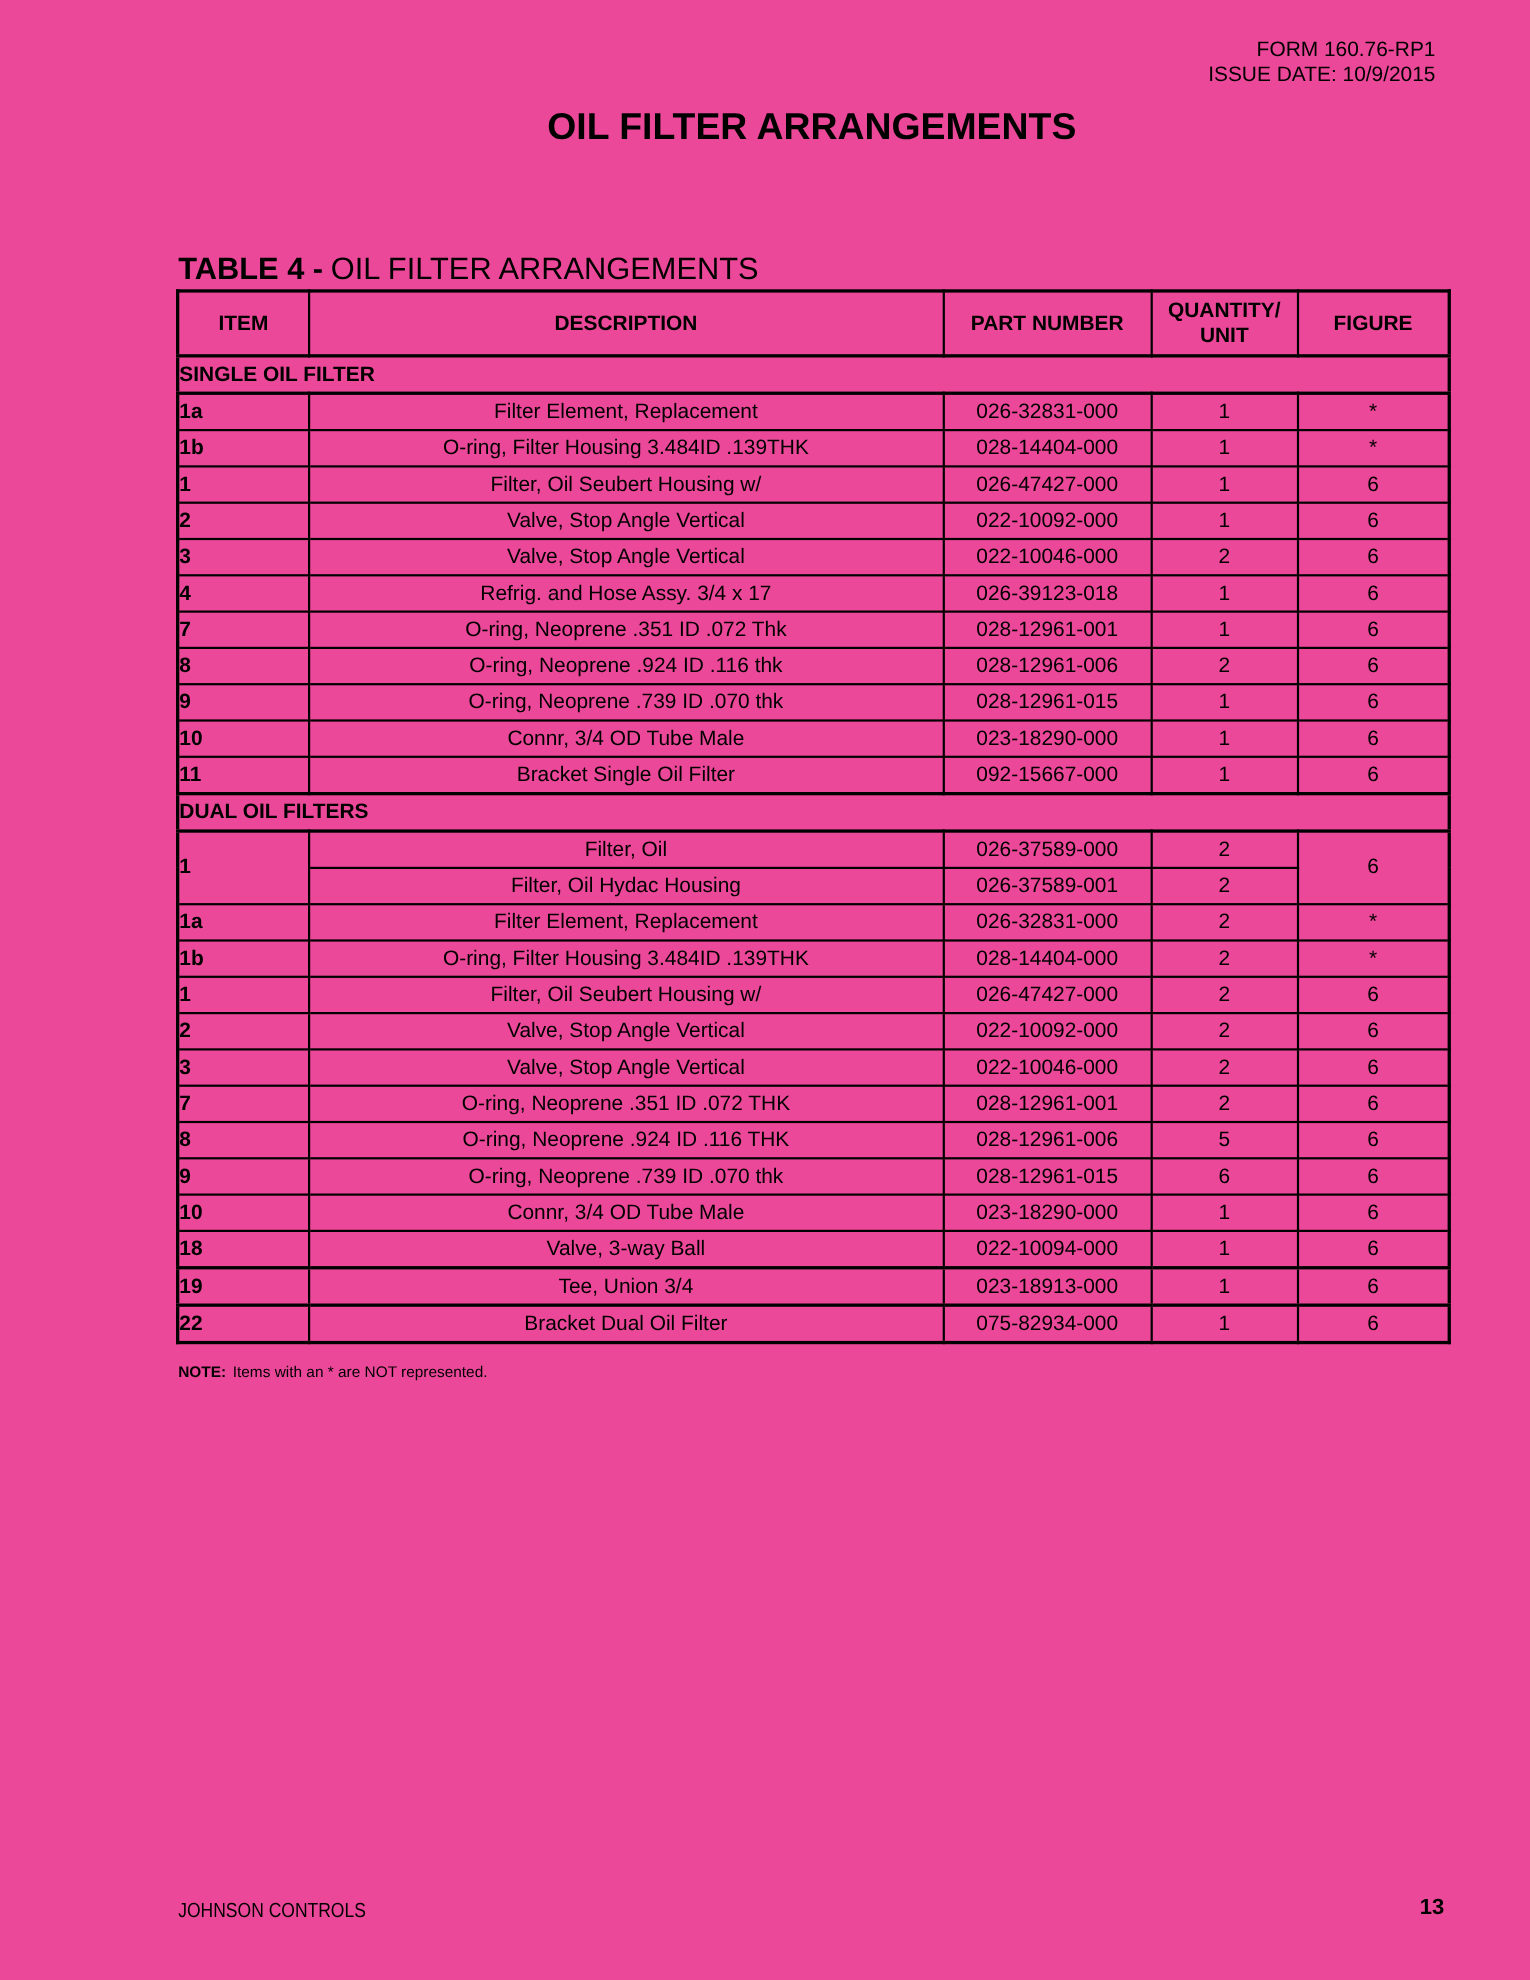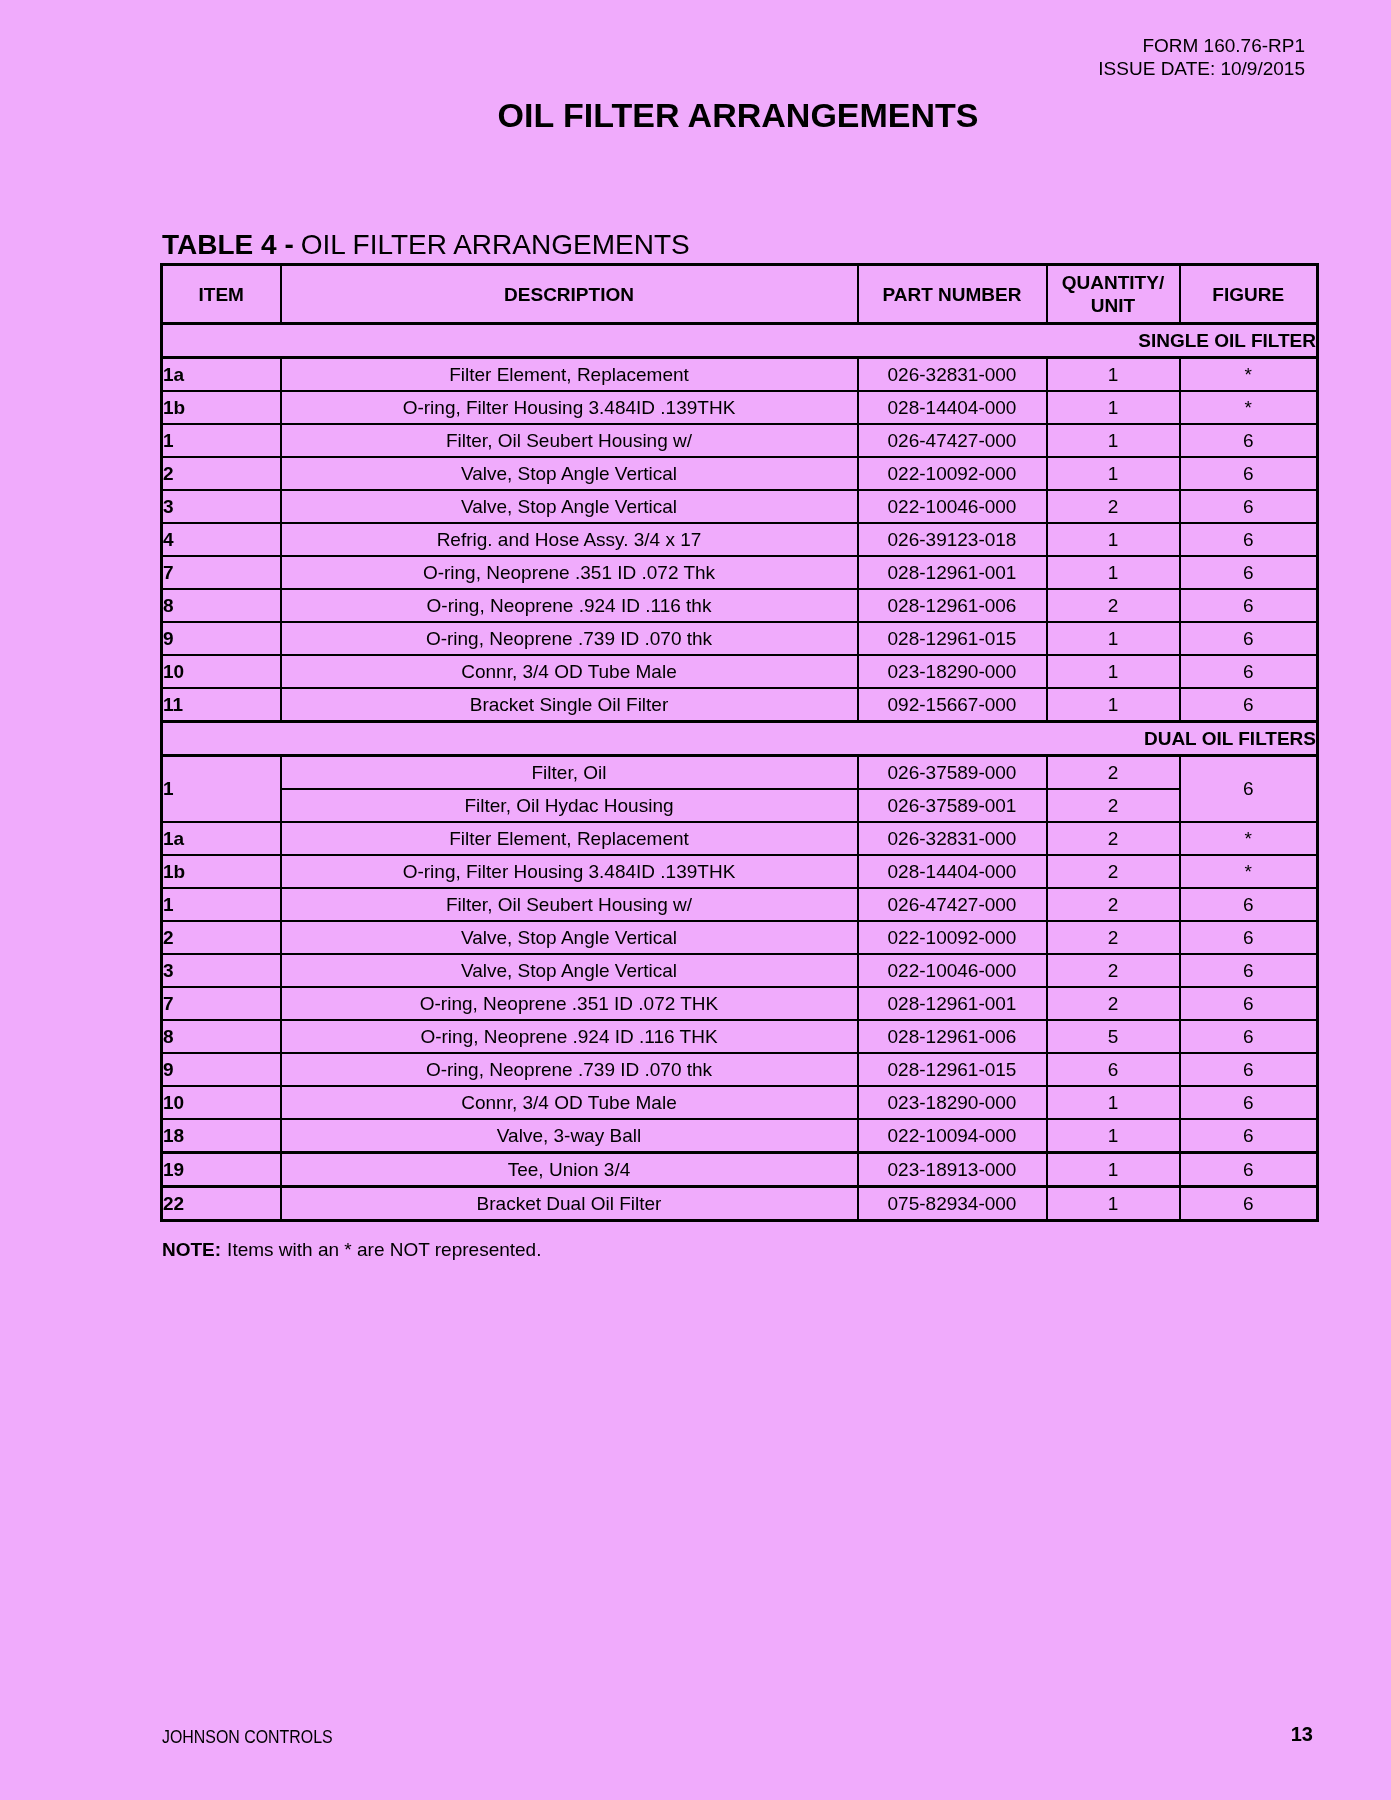--- a/index.html
+++ b/index.html
@@ -1,20 +1,20 @@
 <!DOCTYPE html>
 <html><head>
 <meta charset="utf-8">
 <style>
   html, body { margin: 0; padding: 0; background: #ffffff; }
   .page {
     position: relative;
     width: 1391px;
     height: 1800px;
-    background: #f0abfc;
+    background: #ec4899;
     color: #000000;
     font-family: "Liberation Sans", "DejaVu Sans", sans-serif;
     overflow: hidden;
   }
   .doc-header {
     position: absolute;
     top: 34px;
     right: 86px;
     text-align: right;
     font-size: 19px;
@@ -65,36 +65,36 @@
   table.parts thead th {
     height: 56px;
     font-weight: bold;
     text-align: center;
     vertical-align: middle;
     line-height: 23px;
   }
   tr.section td {
     height: 27px;
     font-weight: bold;
-    text-align: right;
+    text-align: left;
     vertical-align: middle;
     border-top-width: 3px;
     border-bottom-width: 3px;
   }
   table.parts tbody td { height: 31px; vertical-align: middle; }
   td.c-item { font-weight: bold; text-align: left; }
   td.c-desc { text-align: center; padding-left: 11px; }
   td.c-part, td.c-qty, td.c-fig { text-align: center; }
   td.thin-top { border-top-width: 1px; }
   tr.heavy-top td { border-top-width: 3px; }
   .note {
     position: absolute;
     top: 1239px;
     left: 162px;
-    font-size: 19px;
+    font-size: 14px;
   }
   .note .note-label { font-weight: bold; margin-right: 6px; }
   .footer-company {
     position: absolute;
     top: 1726px;
     left: 162px;
     font-size: 18.5px;
     transform: scaleX(0.86);
     transform-origin: left center;
     white-space: nowrap;

